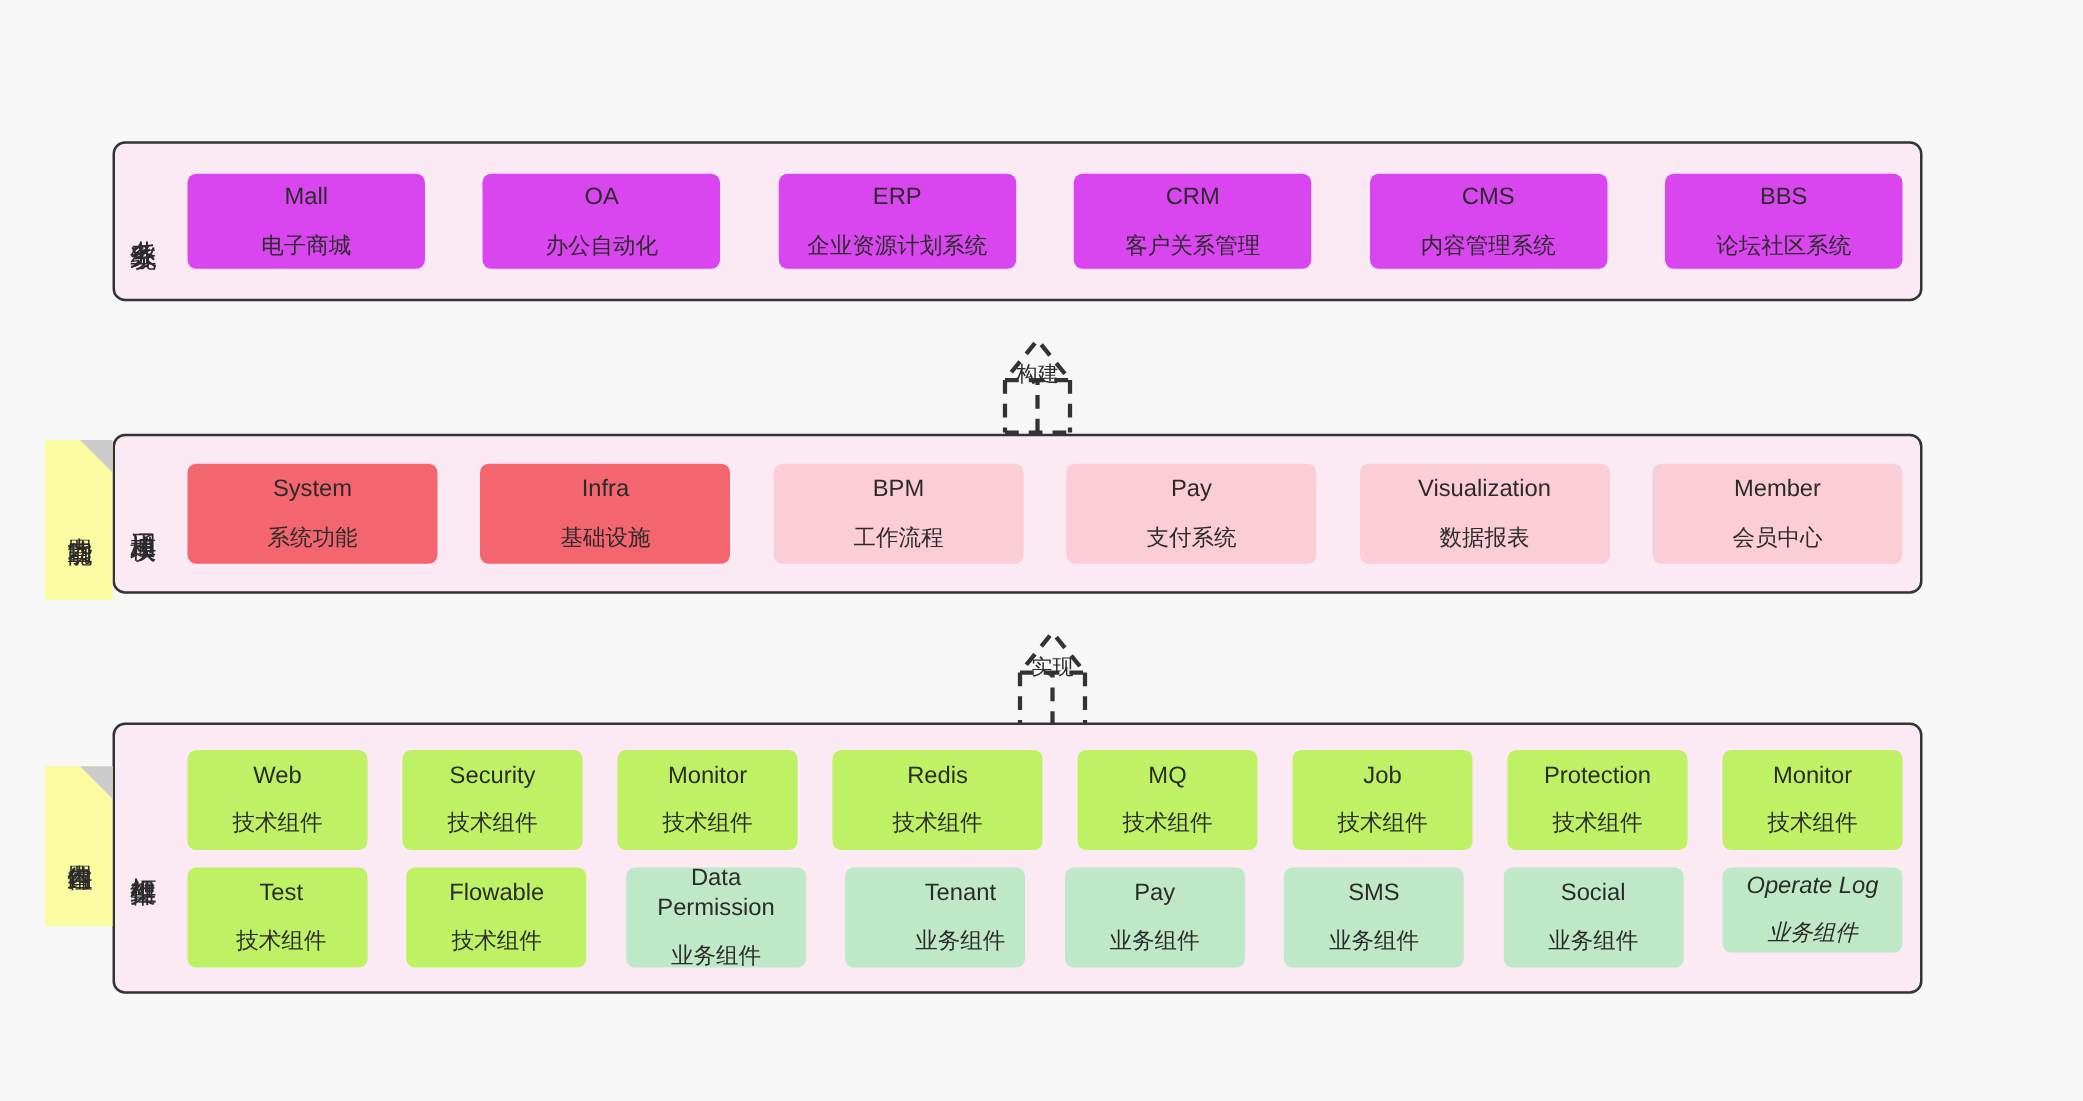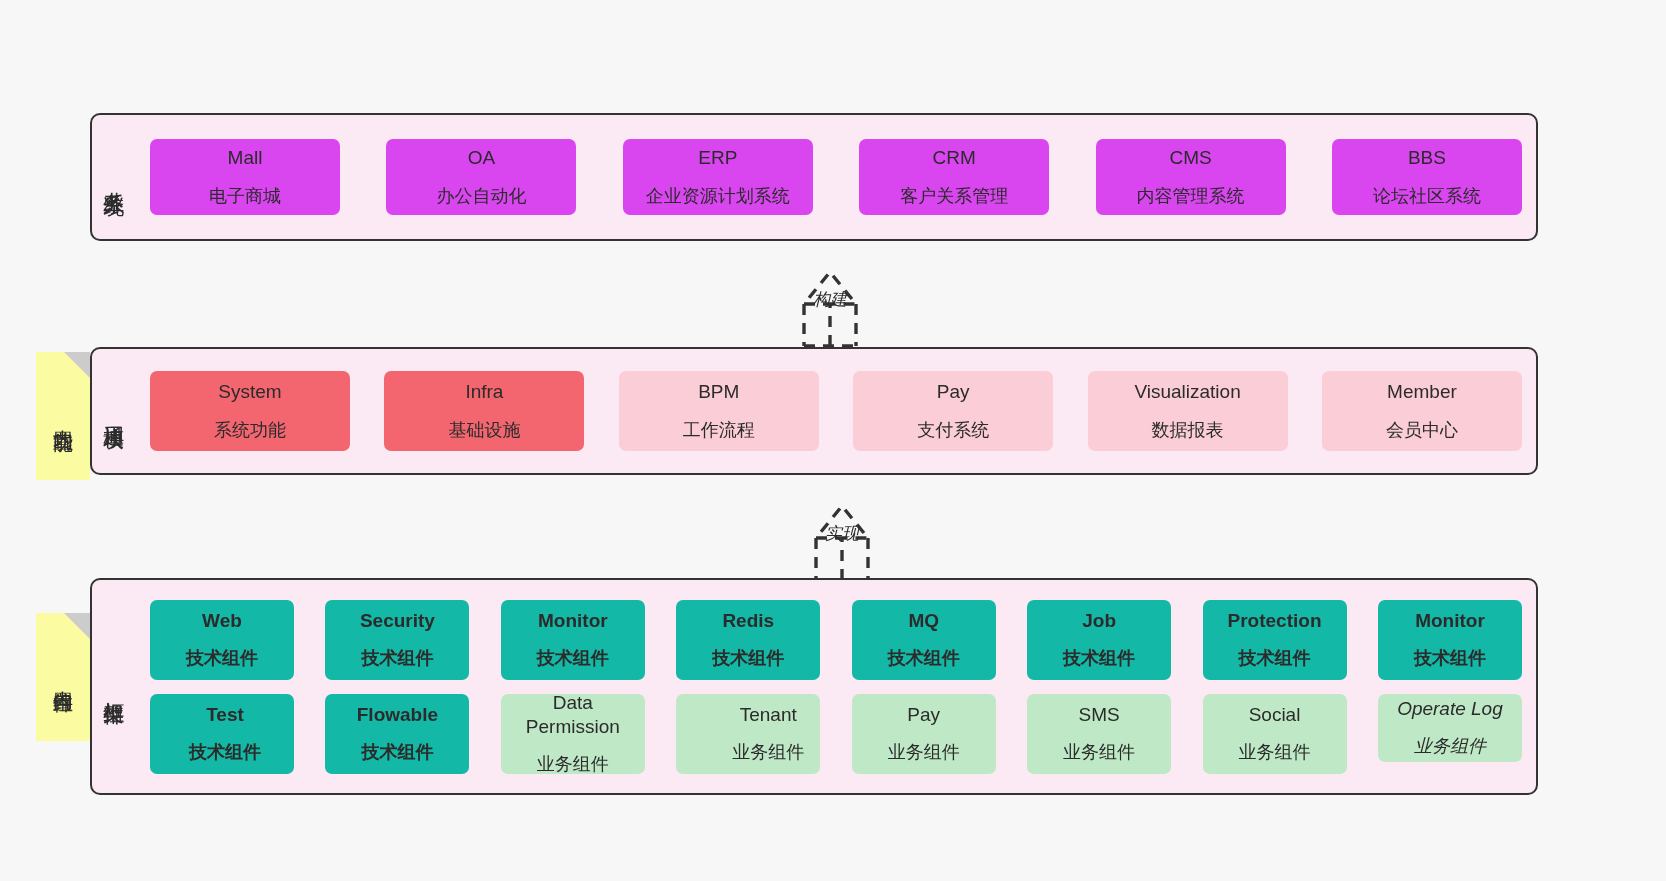--- a/index.html
+++ b/index.html
@@ -68,21 +68,21 @@
     color: #2b2b2b;
     line-height: 1.22;
     padding: 4px 6px;
   }
   .box .en { font-size: 19px; }
   .box .cn { font-size: 18px; margin-top: 16px; }
 
   .box-blue  { background: #d946ef; }
   .box-red   { background: #f4666f; }
   .box-pink  { background: #fbcdd6; }
-  .box-green { background: #14b8a6; font-weight: bold; }
+  .box-green { background: #bef264; }
   .box-lgreen{ background: #bfe8c6; }
 
   
   .sticky {
     position: absolute;
     background: #fbfba2;
     display: flex;
     align-items: center;
     justify-content: center;
     font-size: 20px;
@@ -97,21 +97,21 @@
   .sticky::after {
     content: "";
     position: absolute;
     top: 0; right: 0;
     width: 0; height: 0;
     border-left: 26px solid transparent;
     border-top: 26px solid #cccccc;
   }
 
   
-  .arrow-wrap { position: absolute; font-style: italic; }
+  .arrow-wrap { position: absolute; }
   .arrow-label {
     position: absolute;
     left: 50%;
     transform: translateX(-50%);
     font-size: 17px;
     color: #2b2b2b;
     background: transparent;
     white-space: nowrap;
     z-index: 2;
   }
@@ -215,21 +215,21 @@
           <span class="cn">技术组件</span>
         </div>
         <div class="box box-green" style="width:144px;height:80px;">
           <span class="en">Security</span>
           <span class="cn">技术组件</span>
         </div>
         <div class="box box-green" style="width:144px;height:80px;">
           <span class="en">Monitor</span>
           <span class="cn">技术组件</span>
         </div>
-        <div class="box box-green" style="width:144px;height:80px;">
+        <div class="box box-green" style="width:168px;height:80px;">
           <span class="en">Redis</span>
           <span class="cn">技术组件</span>
         </div>
         <div class="box box-green" style="width:144px;height:80px;">
           <span class="en">MQ</span>
           <span class="cn">技术组件</span>
         </div>
         <div class="box box-green" style="width:144px;height:80px;">
           <span class="en">Job</span>
           <span class="cn">技术组件</span>

